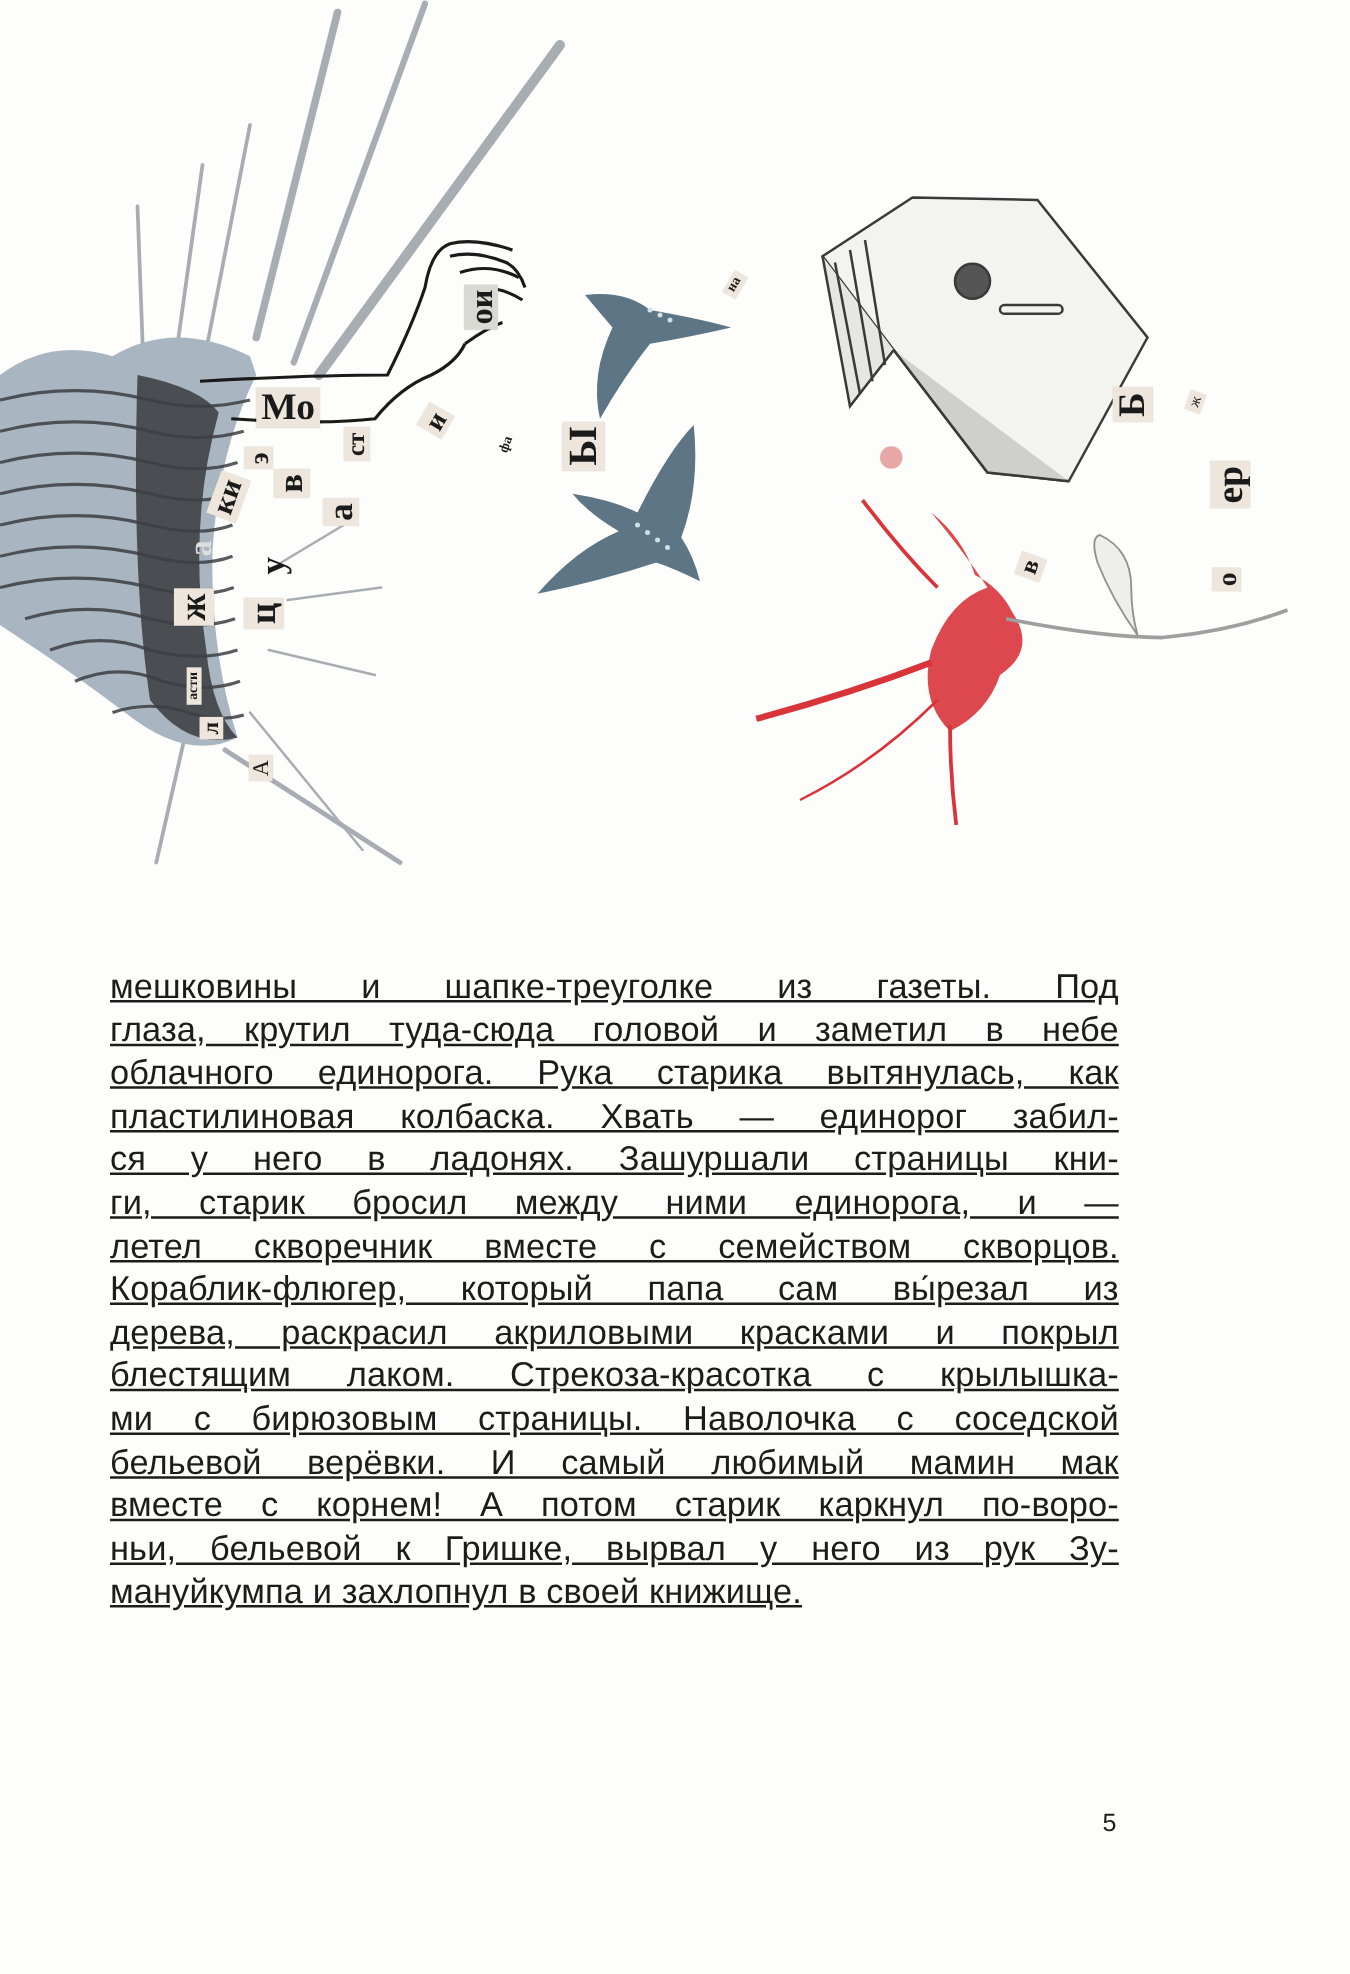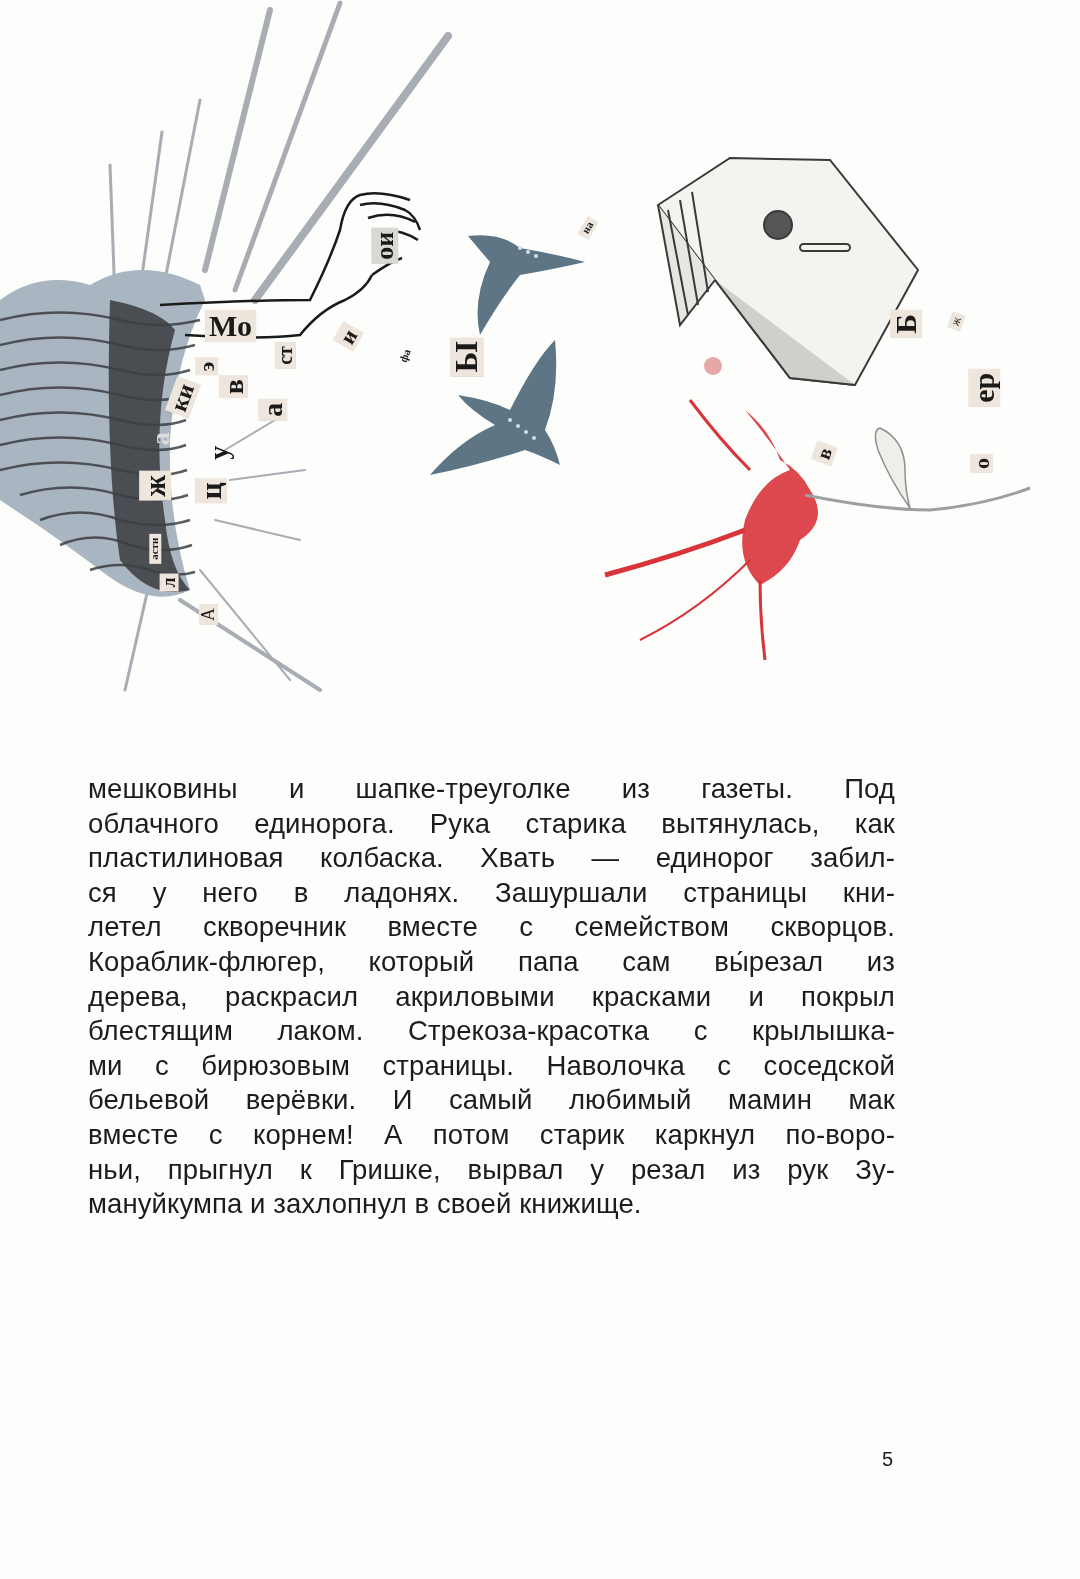--- a/index.html
+++ b/index.html
@@ -32,20 +32,21 @@
     font-size: 27.5px;
     line-height: 34.6px;
     letter-spacing: 0.1px;
   }
   .line {
     display: block;
     text-align: justify;
     text-align-last: justify;
     white-space: nowrap;
     height: 34.6px;
+    text-decoration: underline;
   }
   .line.last { text-align-last: left; }
   .page-number {
     position: absolute;
     left: 882px; top: 1448px;
     font-size: 20px;
   }
 </style>
 </head>
 <body>
@@ -152,27 +153,29 @@
   <span class="frag" style="left:198px;top:605px;font-size:18px;transform:rotate(-90deg);font-weight:normal;">А</span>
   <span class="frag" style="left:892px;top:308px;font-size:30px;transform:rotate(-90deg);">Б</span>
   <span class="frag" style="left:948px;top:315px;font-size:12px;transform:rotate(-70deg);font-weight:normal;">ж</span>
   <span class="frag" style="left:965px;top:372px;font-size:30px;transform:rotate(-90deg);">ер</span>
   <span class="frag" style="left:815px;top:443px;font-size:20px;transform:rotate(-70deg);">в</span>
   <span class="frag" style="left:972px;top:452px;font-size:22px;transform:rotate(-90deg);">о</span>
 </div>
 
 <div class="text-block">
   <span class="line">мешковины и шапке-треуголке из газеты. Под</span>
+  <span class="line">глаза, крутил туда-сюда головой и заметил в небе</span>
   <span class="line">облачного единорога. Рука старика вытянулась, как</span>
   <span class="line">пластилиновая колбаска. Хвать — единорог забил-</span>
   <span class="line">ся у него в ладонях. Зашуршали страницы кни-</span>
+  <span class="line">ги, старик бросил между ними единорога, и —</span>
   <span class="line">летел скворечник вместе с семейством скворцов.</span>
   <span class="line">Кораблик-флюгер, который папа сам вы́резал из</span>
   <span class="line">дерева, раскрасил акриловыми красками и покрыл</span>
   <span class="line">блестящим лаком. Стрекоза-красотка с крылышка-</span>
   <span class="line">ми с бирюзовым страницы. Наволочка с соседской</span>
   <span class="line">бельевой верёвки. И самый любимый мамин мак</span>
   <span class="line">вместе с корнем! А потом старик каркнул по-воро-</span>
-  <span class="line">ньи, прыгнул к Гришке, вырвал у резал из рук Зу-</span>
+  <span class="line">ньи, бельевой к Гришке, вырвал у него из рук Зу-</span>
   <span class="line last">мануйкумпа и захлопнул в своей книжище.</span>
 </div>
 
 <div class="page-number">5</div>
 
 </body></html>

